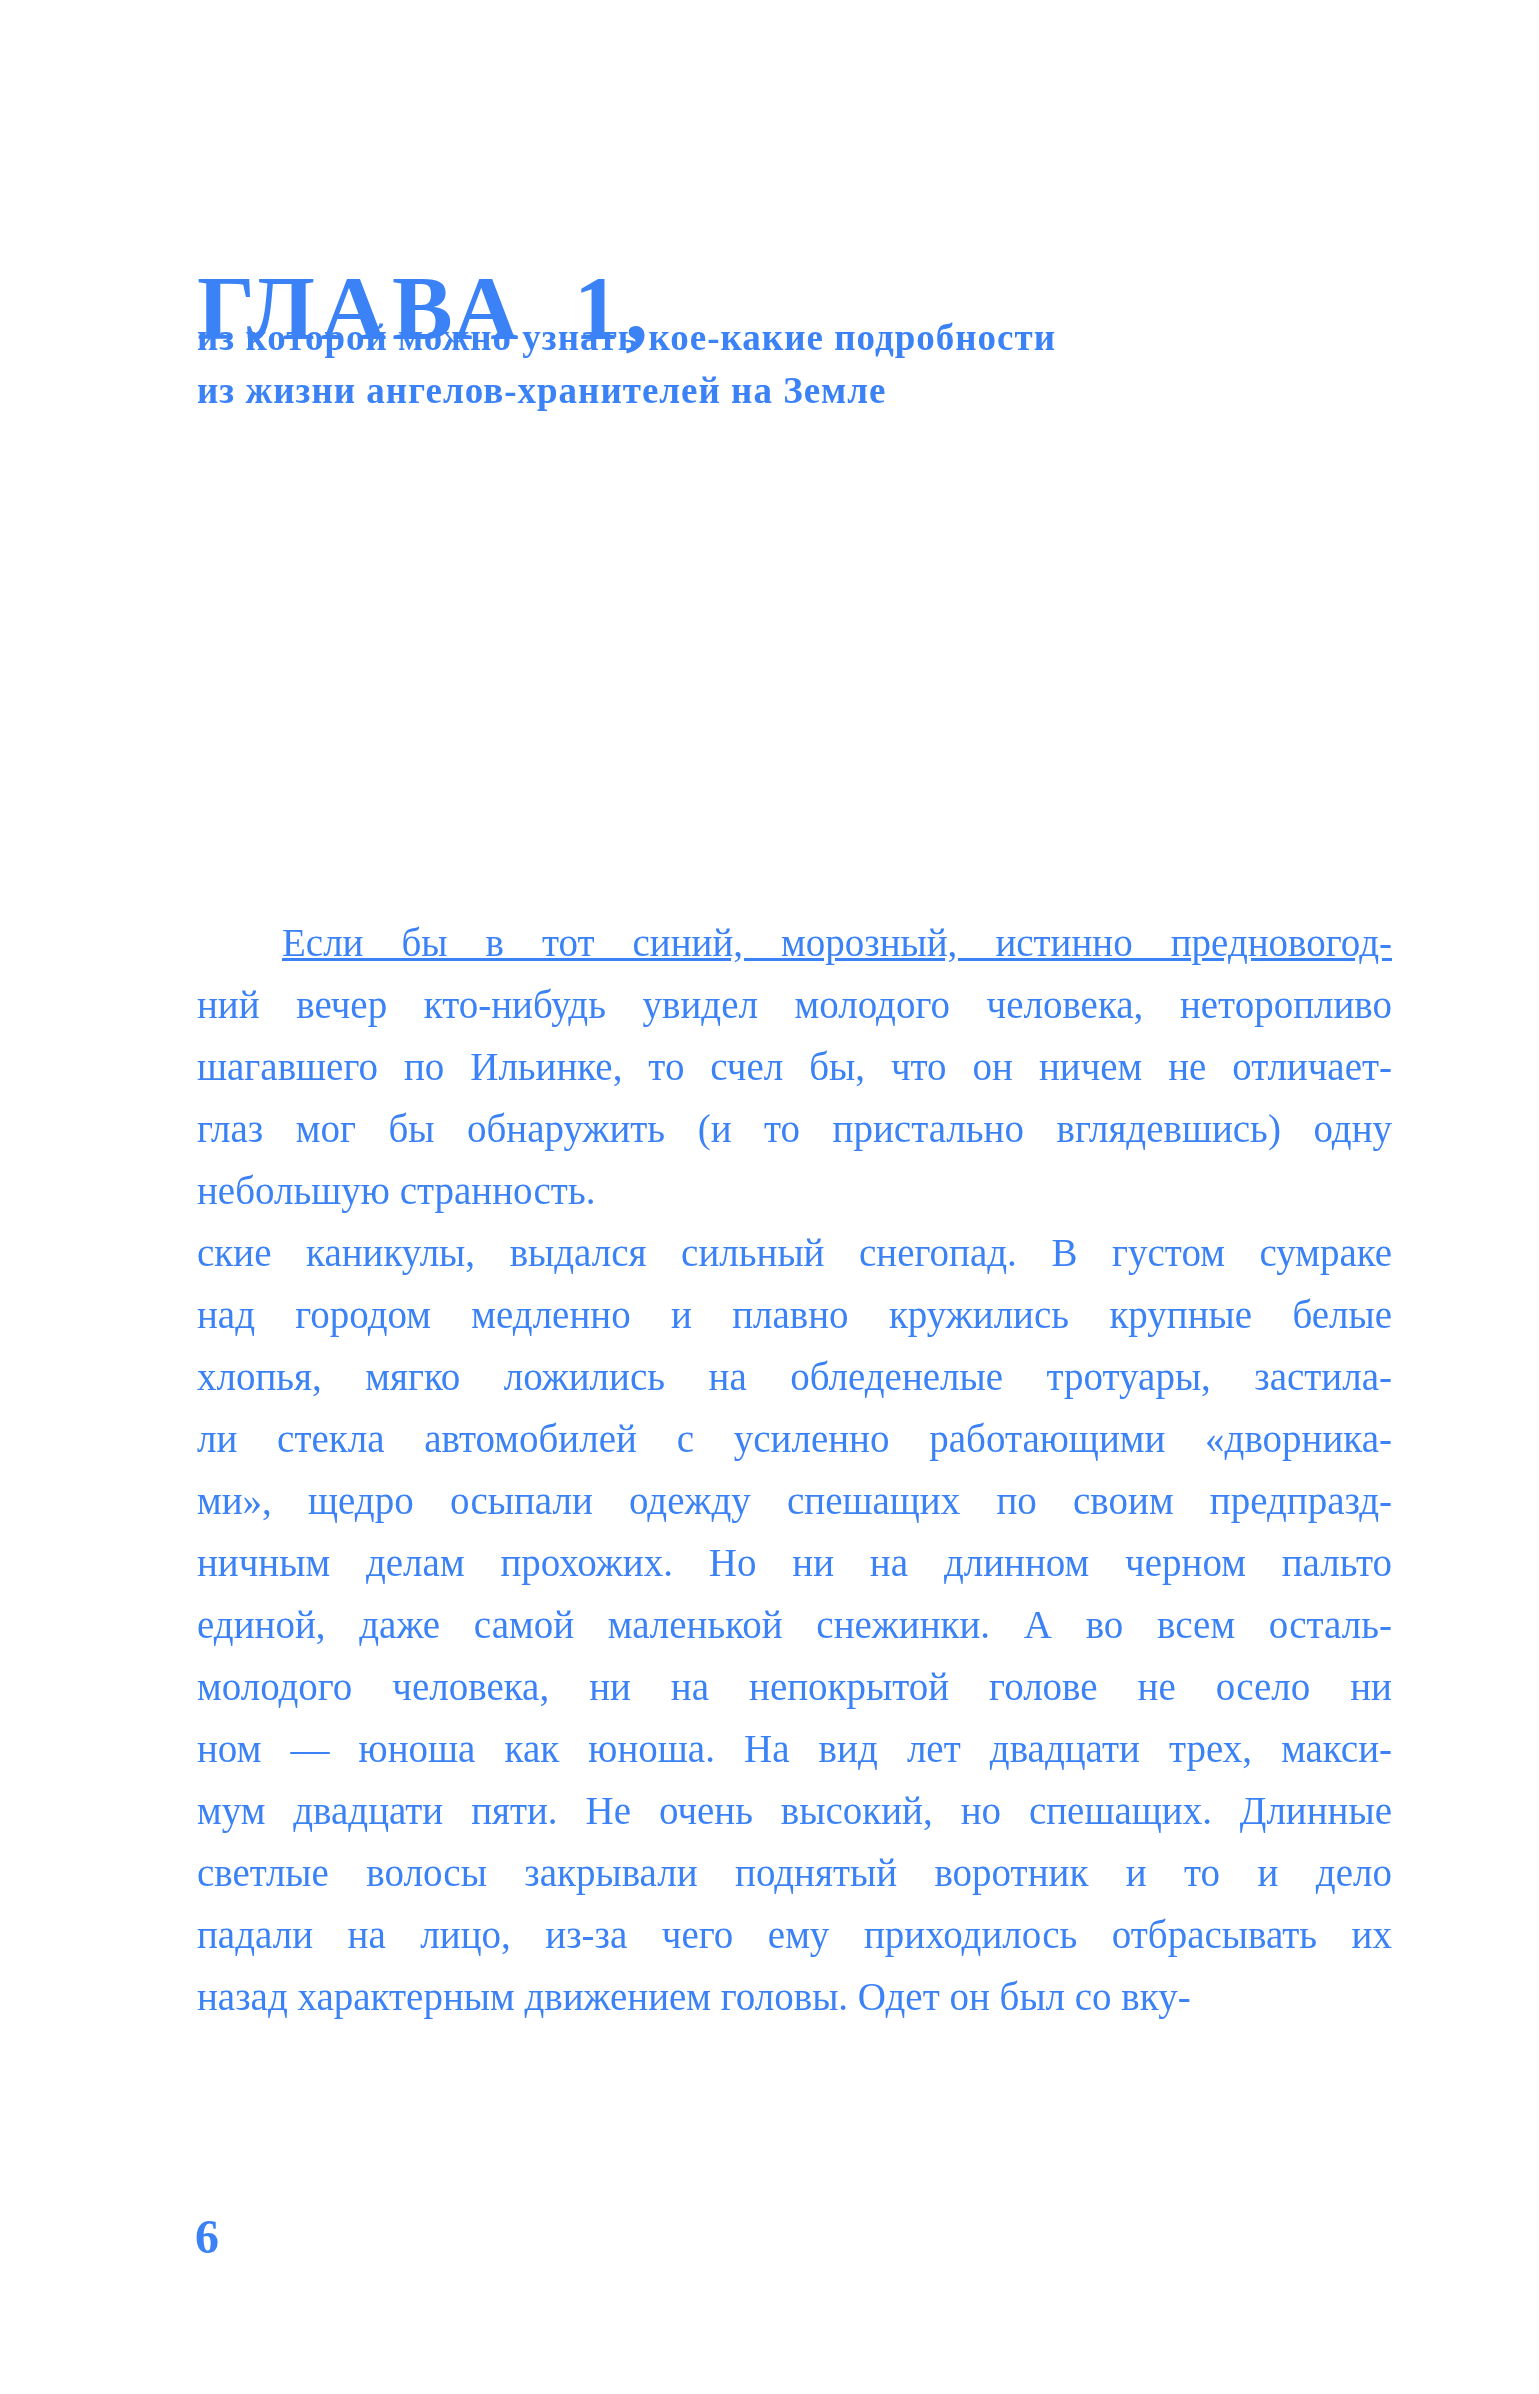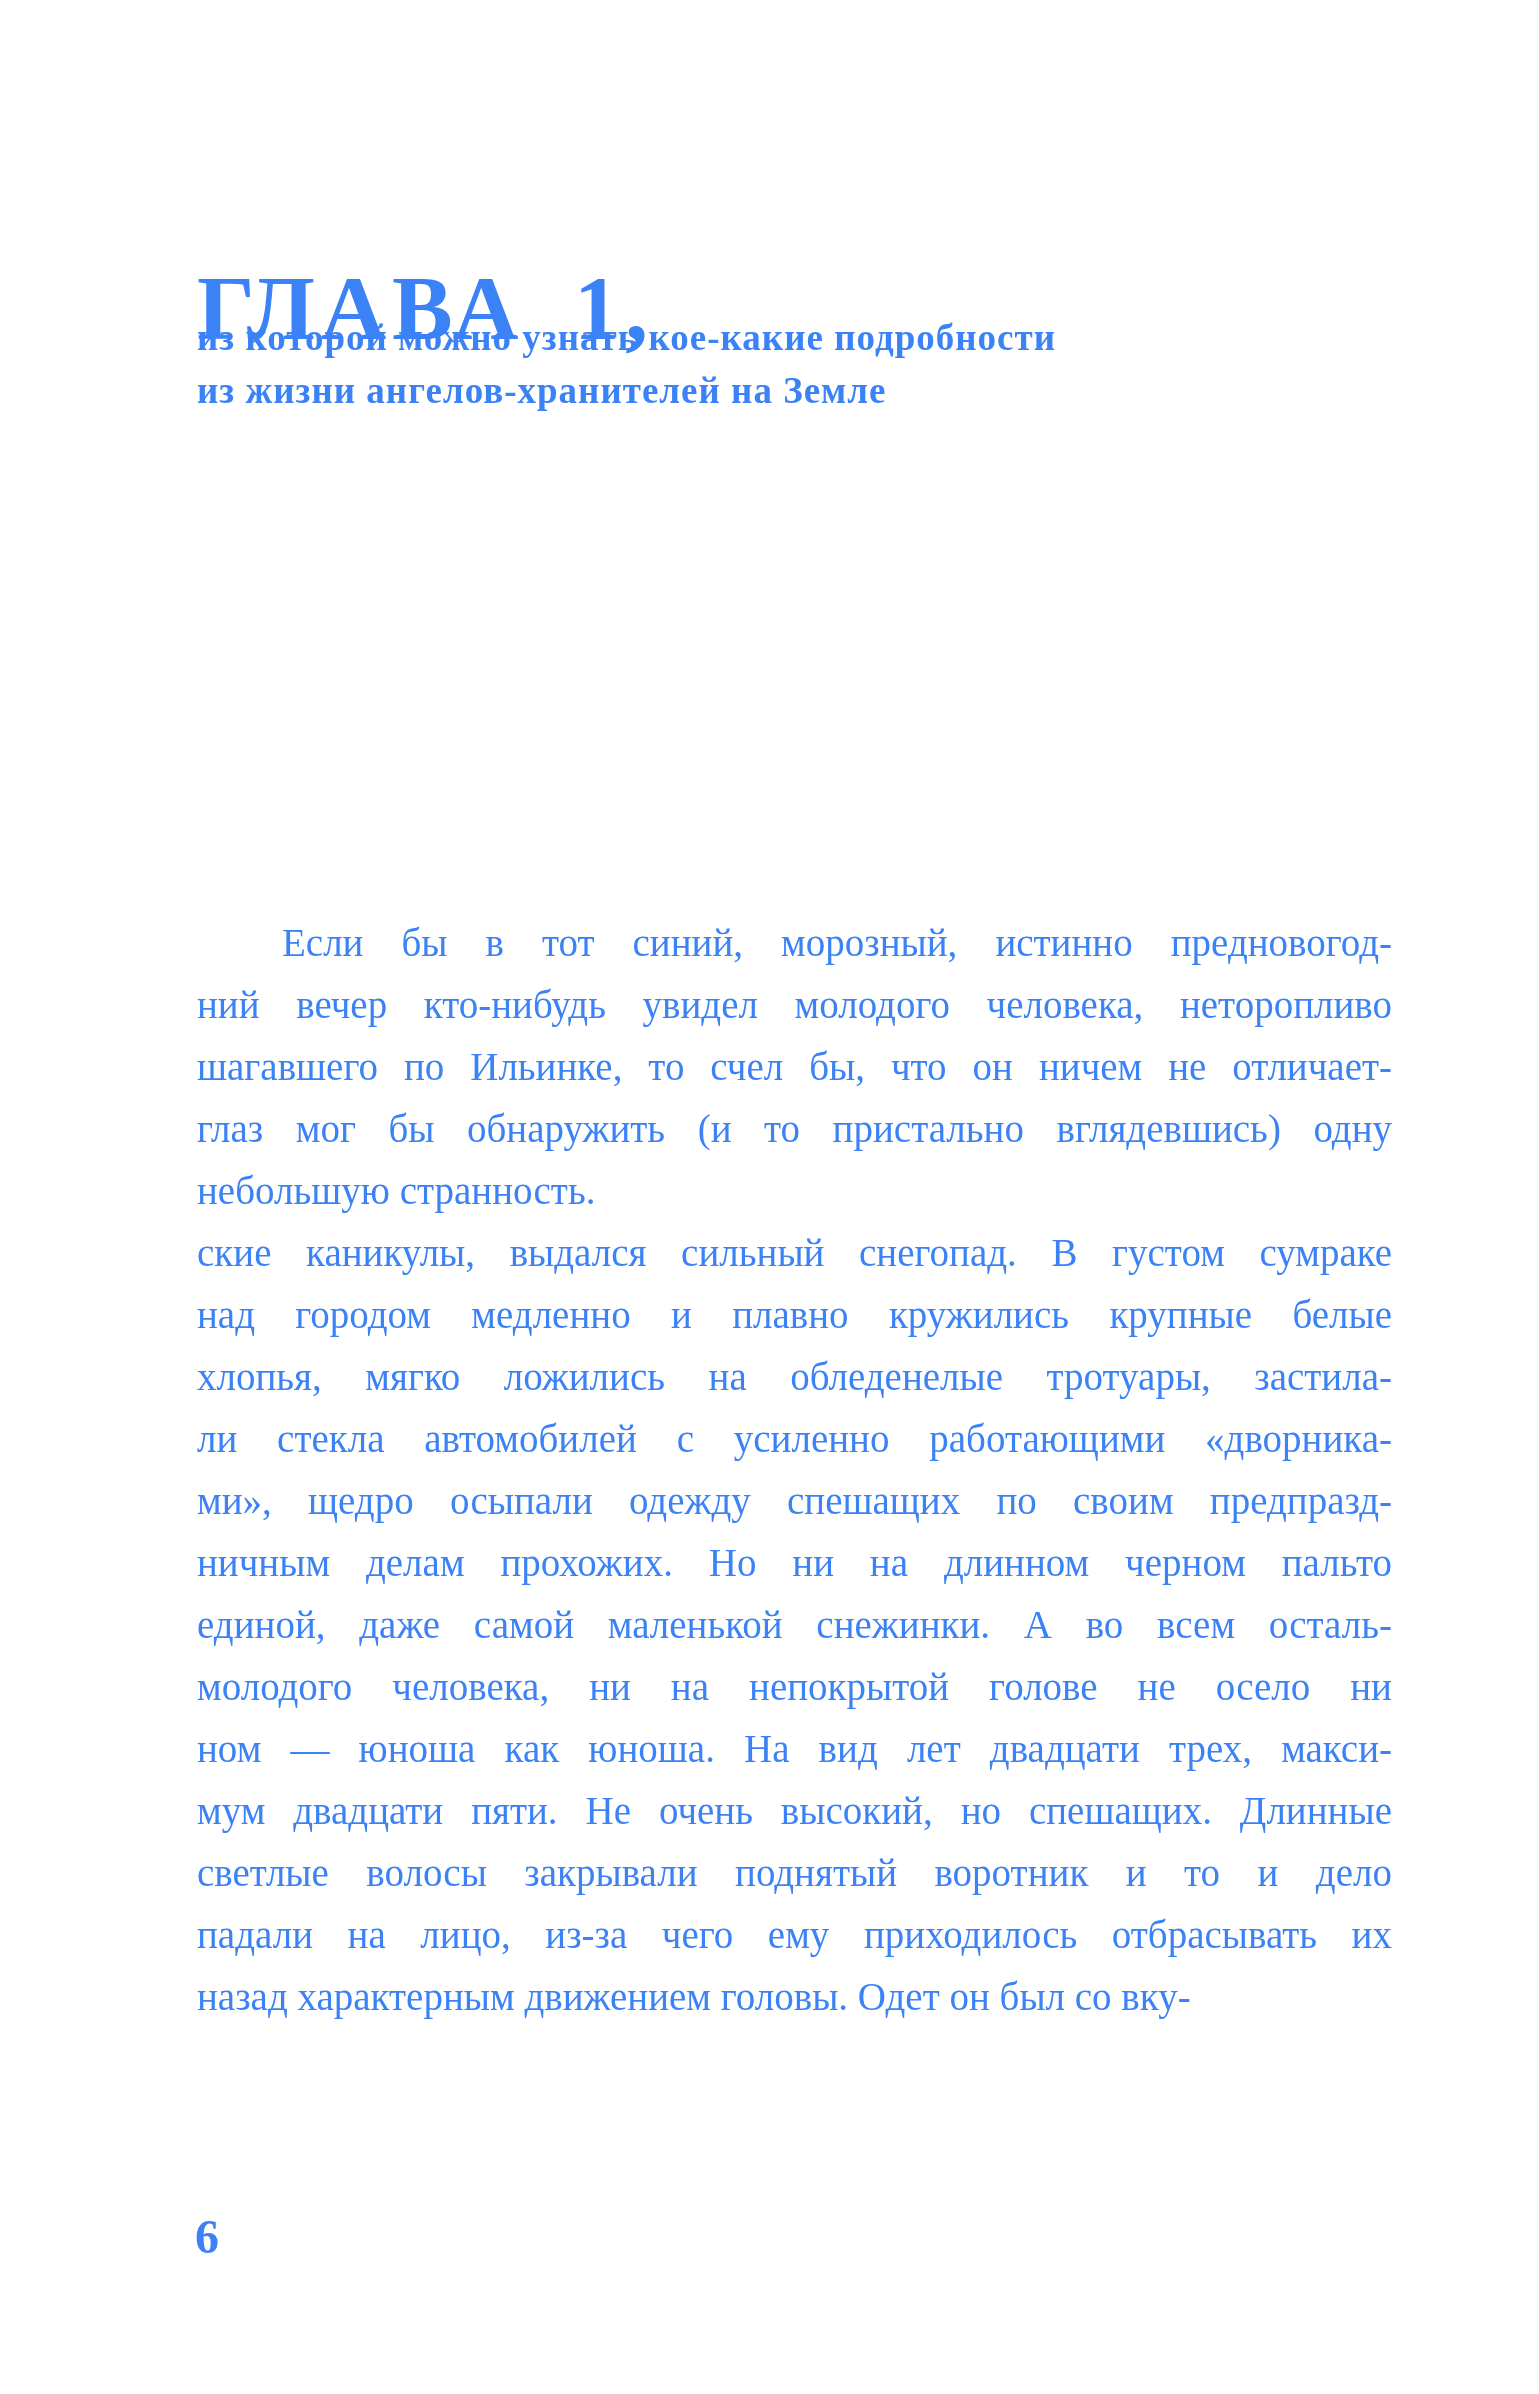--- a/index.html
+++ b/index.html
@@ -53,20 +53,21 @@
   .line {
     height: 62px;
     line-height: 62px;
     text-align: justify;
     text-align-last: justify;
     overflow: hidden;
     white-space: normal;
   }
   .line.first {
     text-indent: 85px;
+    text-decoration: underline;
   }
   .line.last {
     text-align: right;
     text-align-last: left;
   }
   .page-number {
     position: absolute;
     left: 195px;
     top: 2213px;
     font-size: 48px;

